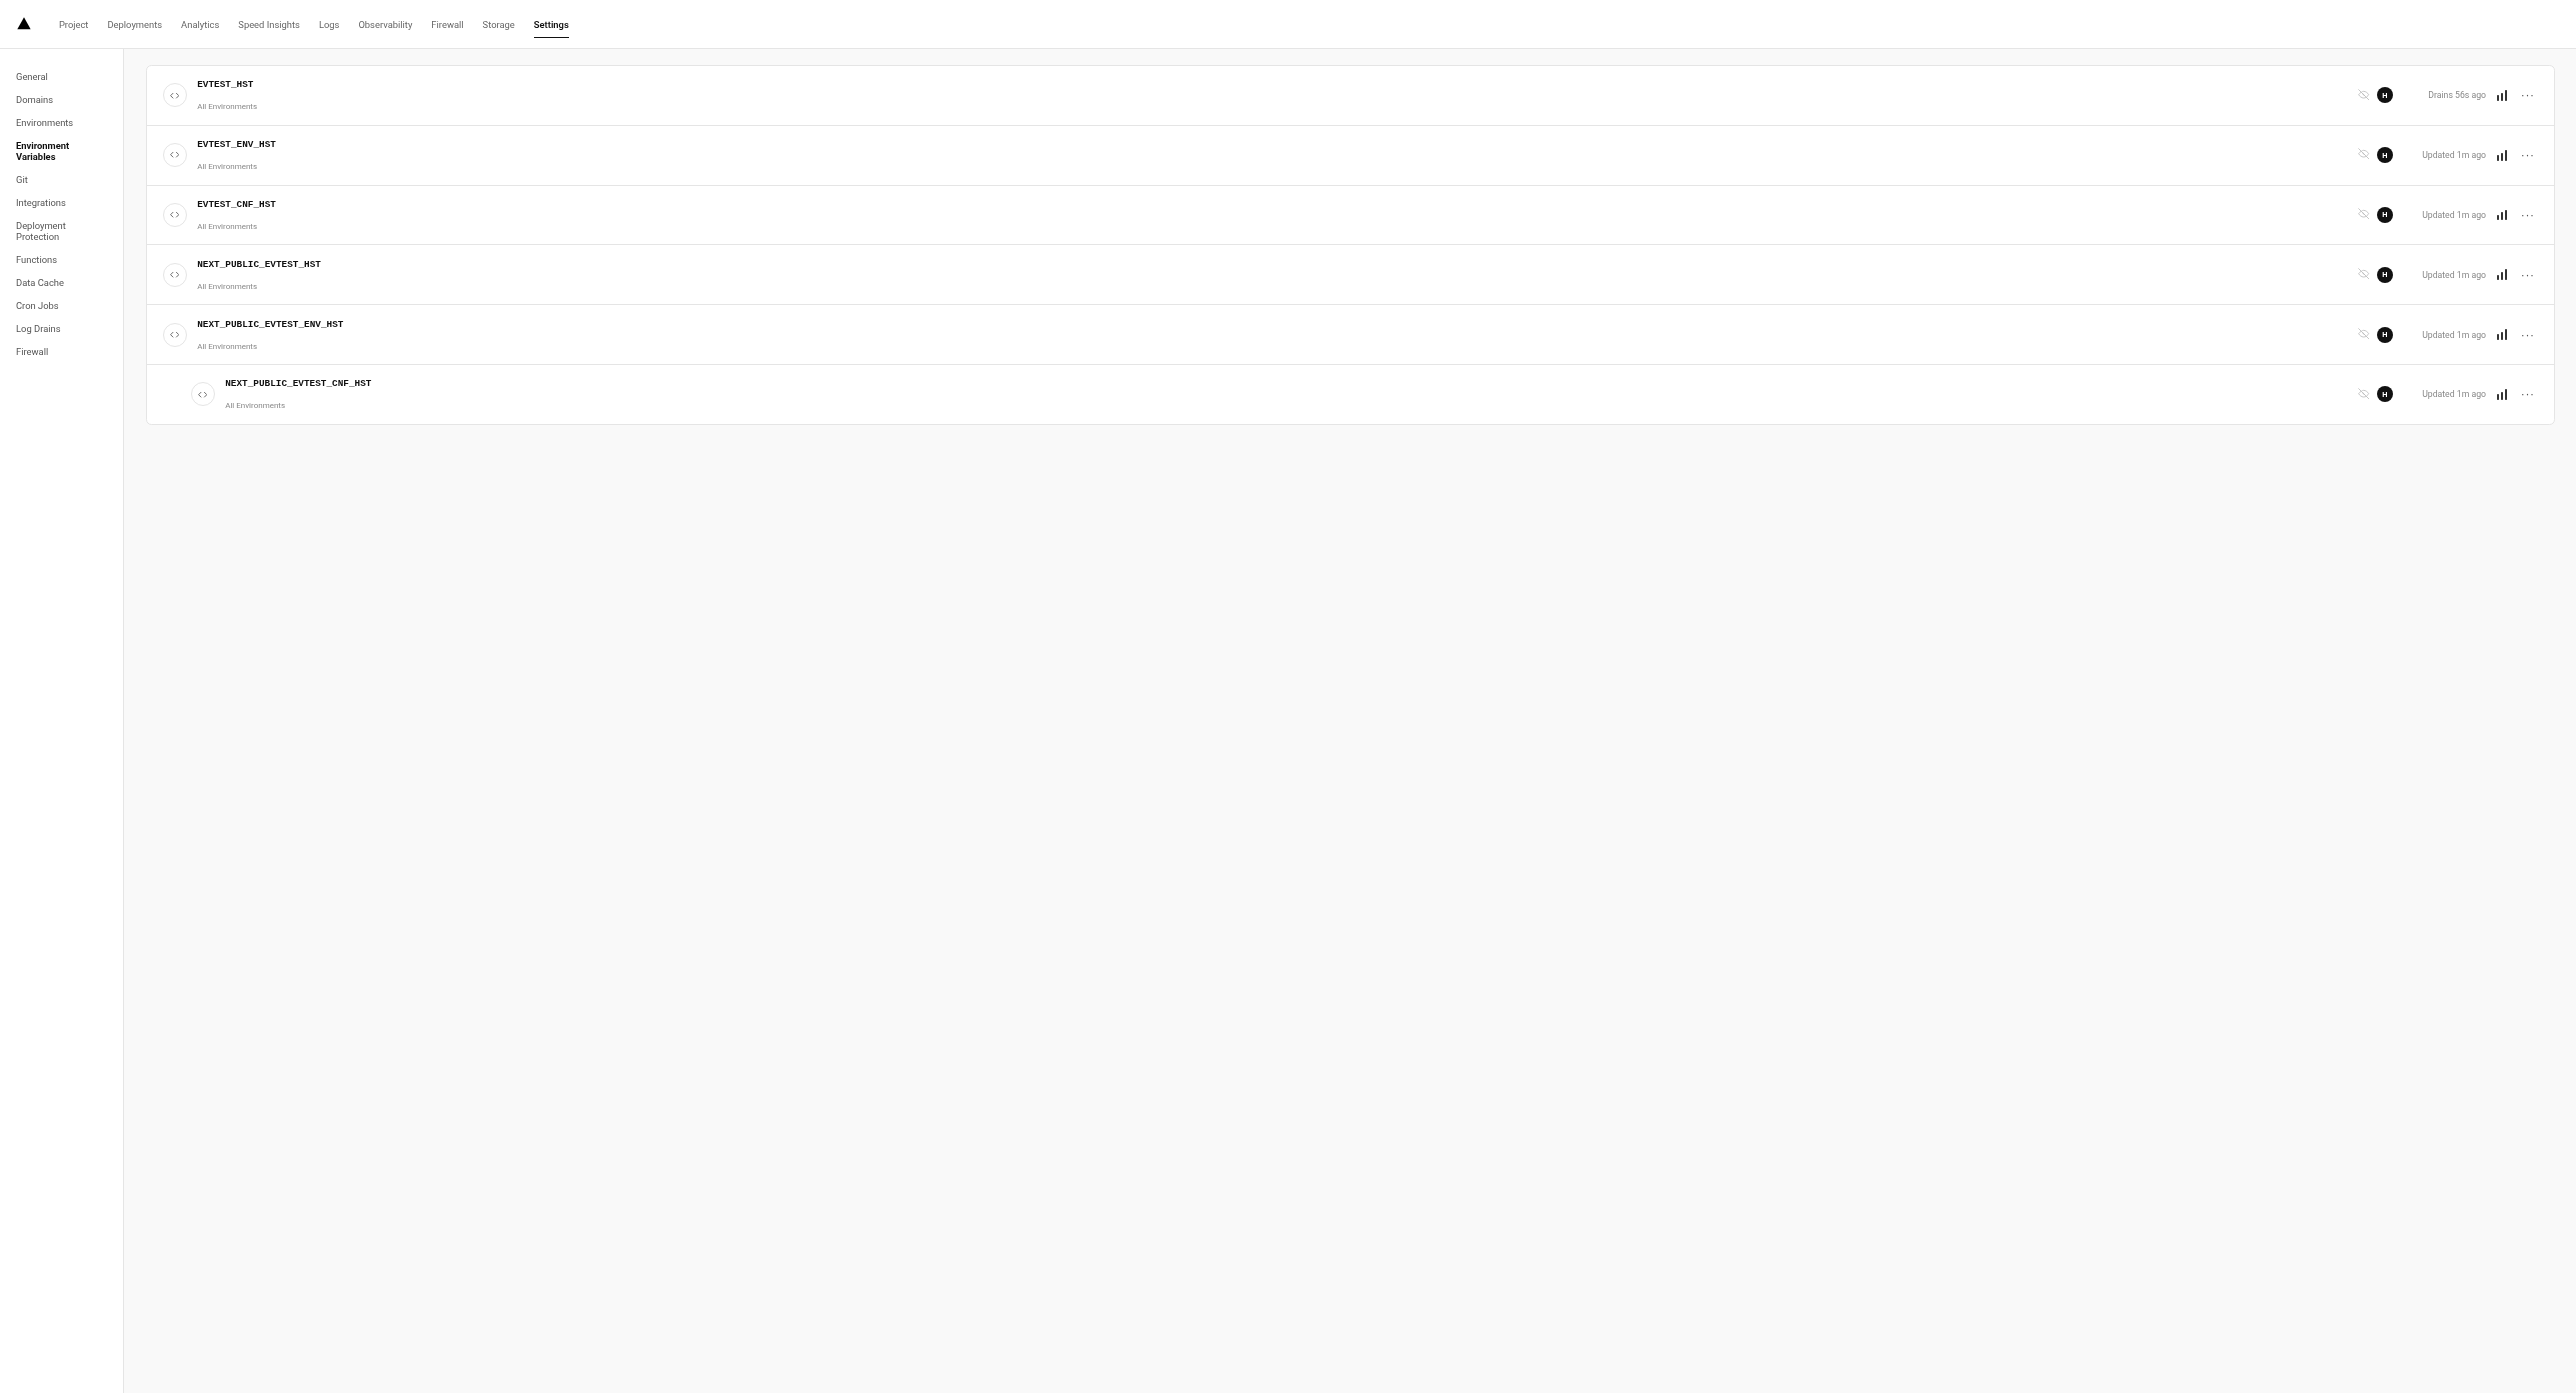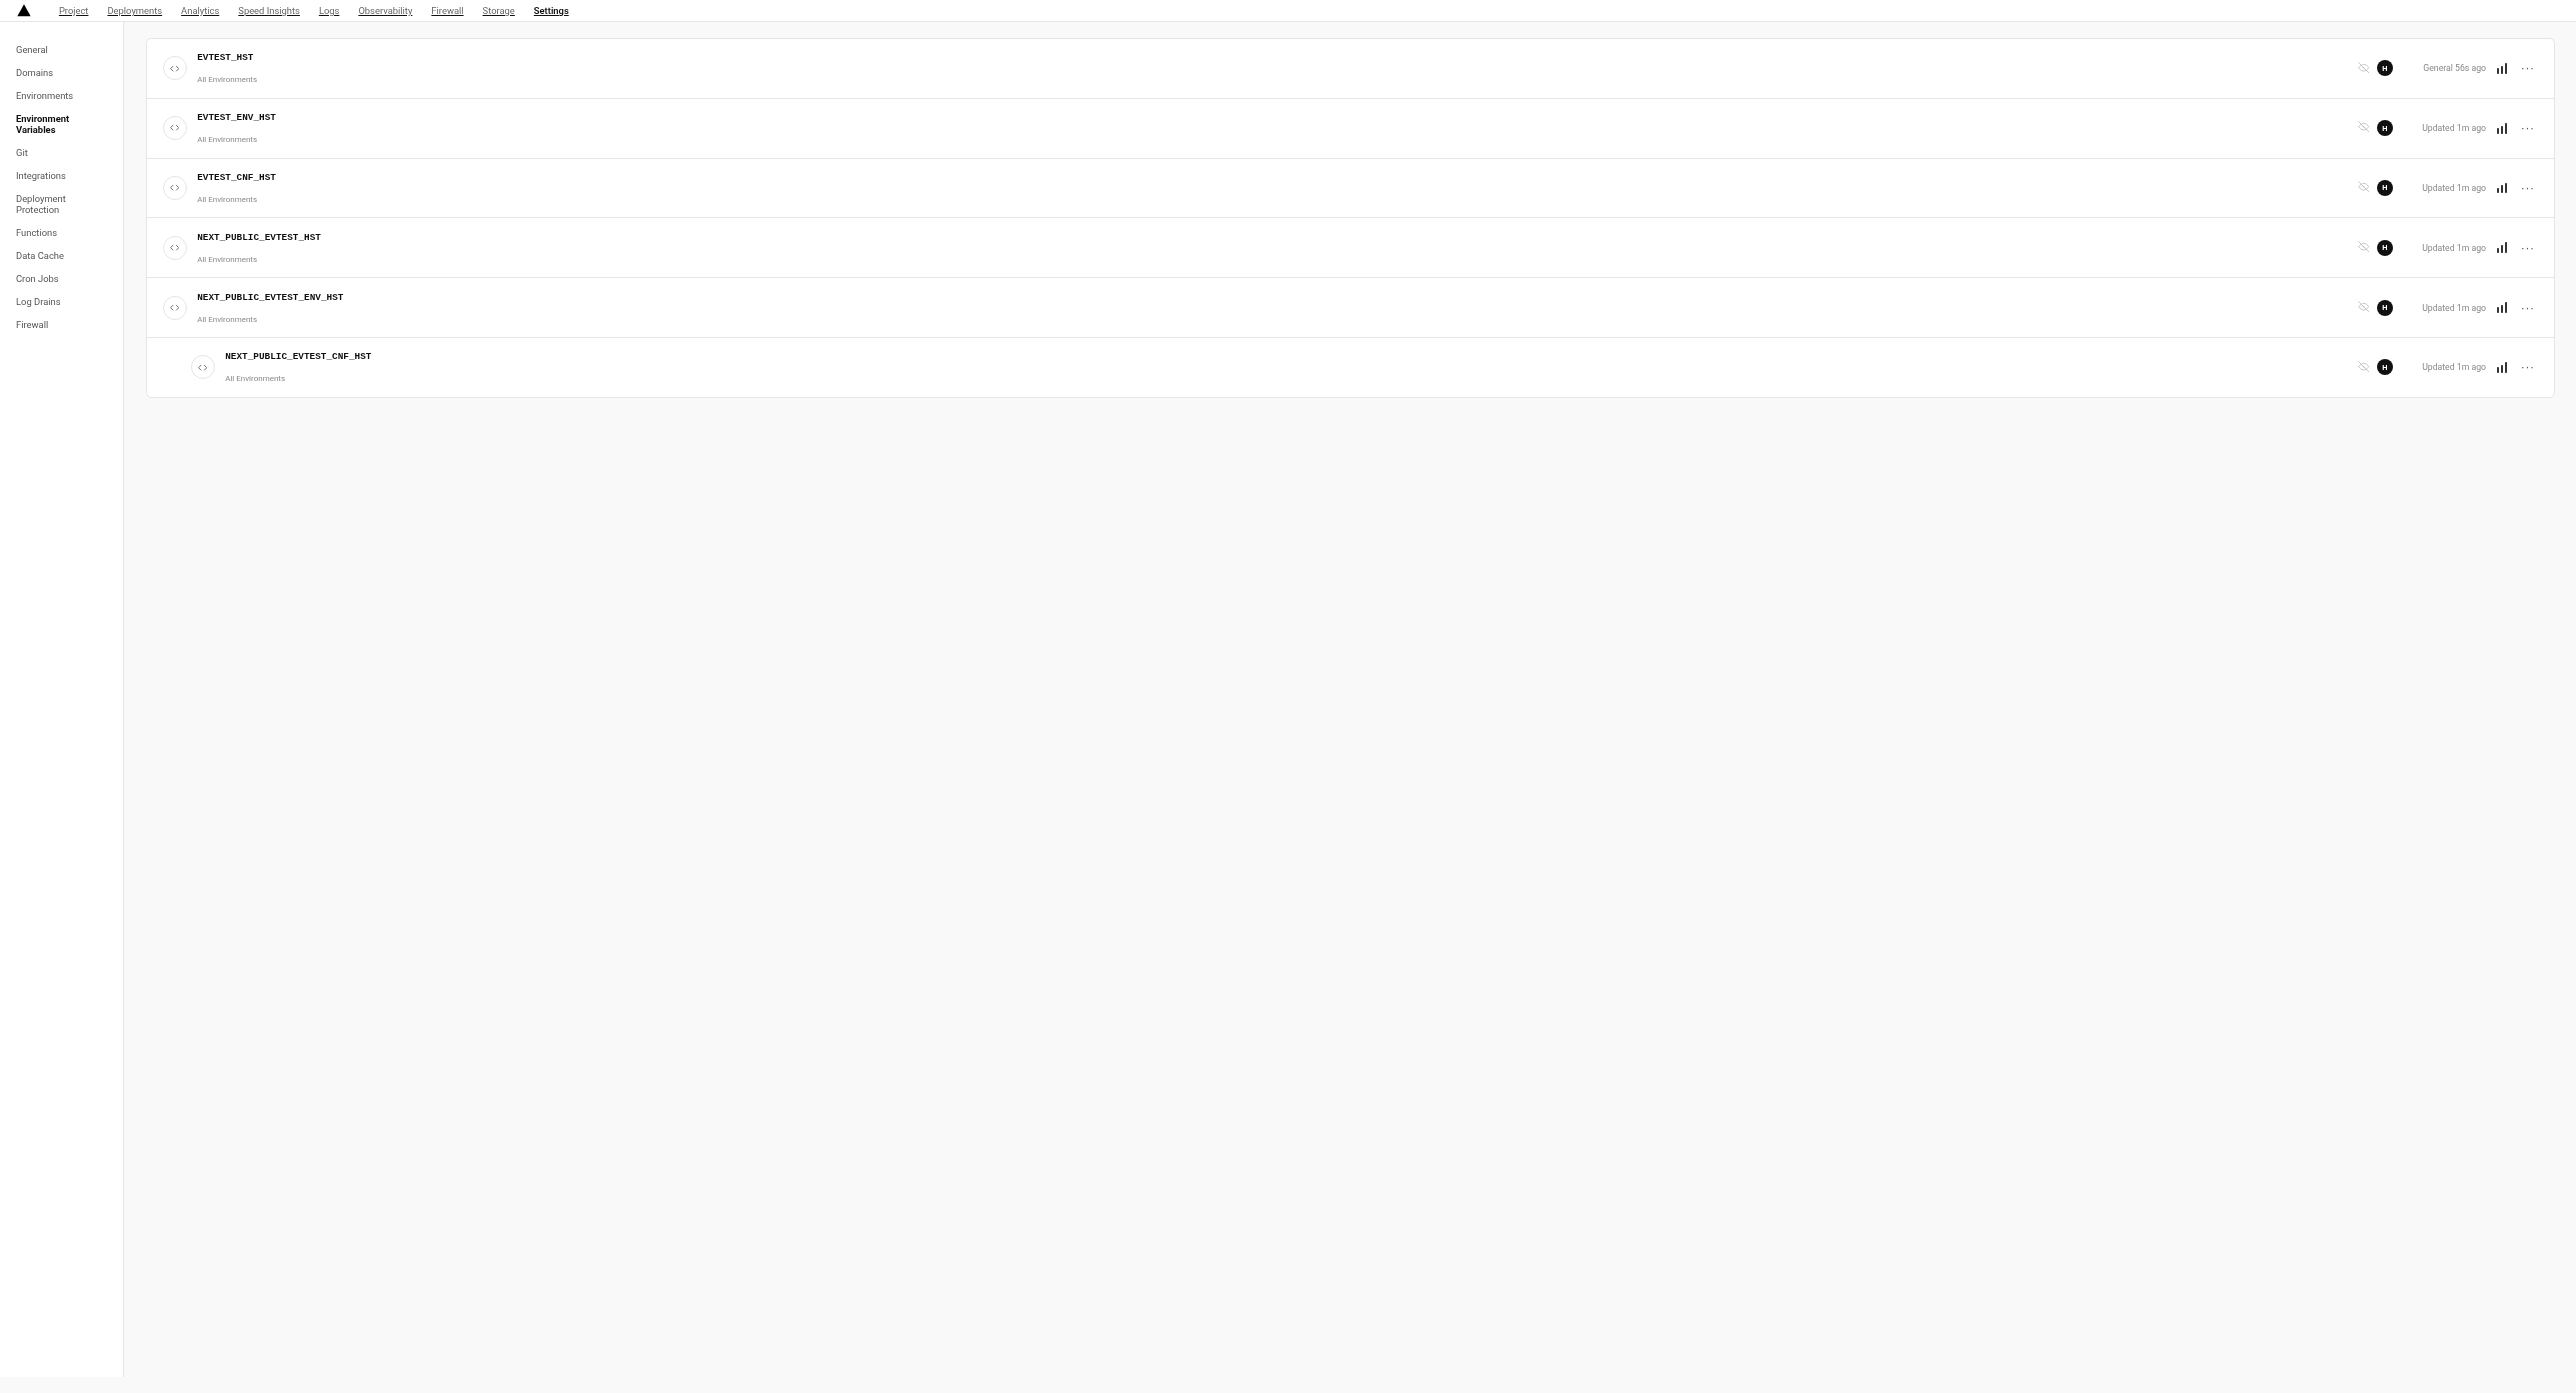--- a/index.html
+++ b/index.html
@@ -15,23 +15,22 @@
       font-size: 9.4px;
     }
 
     
     .top-nav {
       background: #fff;
       border-bottom: 0.7px solid #e5e5e5;
       display: flex;
       align-items: center;
       padding: 0 16px;
-      height: 22px;
+      height: 49px;
       gap: 21.5px;
-      text-decoration: underline;
     }
 
     .nav-logo {
       display: flex;
       align-items: center;
       margin-right: 5.4px;
     }
 
     .nav-logo svg {
       width: 16px;
@@ -271,21 +270,21 @@
             <div class="env-name">EVTEST_HST</div>
             <div class="env-scope">All Environments</div>
           </div>
           <div class="env-badges">
             <span><svg class="eye-slash-icon" viewBox="0 0 24 24" fill="none" xmlns="http://www.w3.org/2000/svg">
       <path d="M3 3l18 18M10.5 10.677A3 3 0 0013.322 13.5M7.362 7.561C5.44 8.832 3.862 10.695 3 12c1.714 2.86 5.07 6 9 6a9.15 9.15 0 004.638-1.361M10.172 6.172A9.15 9.15 0 0112 6c3.93 0 7.286 3.14 9 6-.678 1.131-1.659 2.354-2.862 3.362" stroke="#bbb" stroke-width="1.5" stroke-linecap="round" stroke-linejoin="round"></path>
     </svg></span>
             <div class="badge-h">H</div>
           </div>
           <div class="env-meta">
-            <span class="env-updated">General 56s ago</span>
+            <span class="env-updated">Drains 56s ago</span>
             <div class="env-bars">
               <span></span>
               <span></span>
               <span></span>
             </div>
             <button class="env-more">···</button>
           </div>
         </div>
         <div class="env-row">
           <div class="env-icon-btn">

